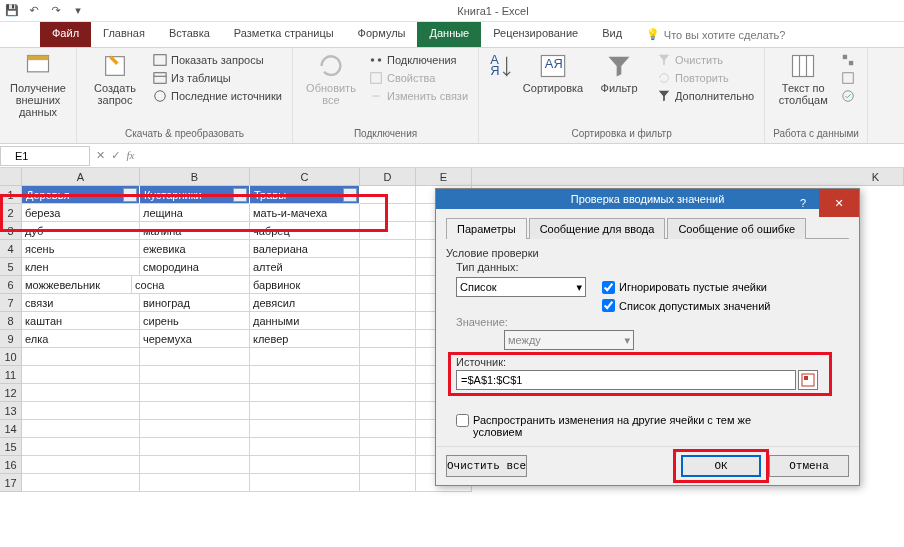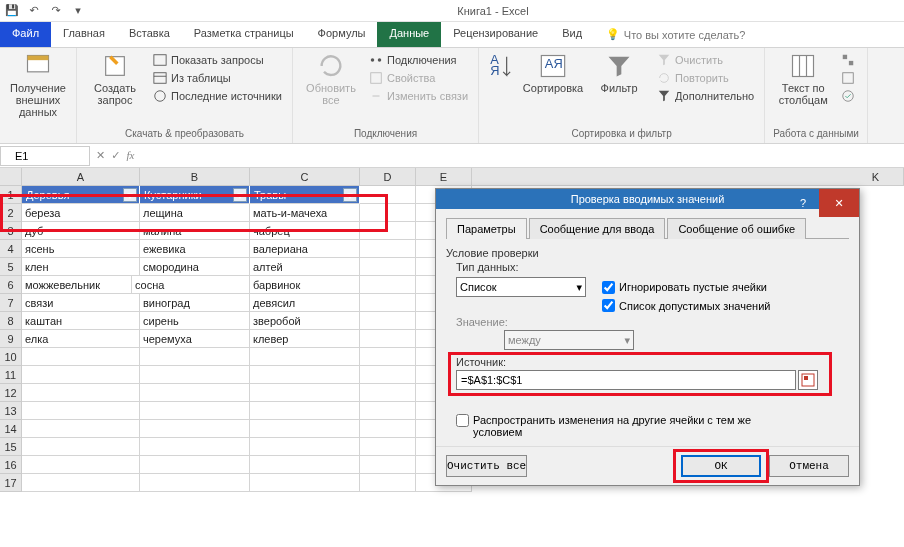--- a/index.html
+++ b/index.html
@@ -3,21 +3,21 @@
 <meta charset="utf-8">
 <style>
 *{box-sizing:border-box;margin:0;padding:0;font-family:"Segoe UI",Tahoma,sans-serif;font-size:11px;}
 body{background:#fff;width:904px;height:547px;overflow:hidden;position:relative;}
 .titlebar{background:#fff;height:22px;display:flex;align-items:center;padding:0 4px;border-bottom:1px solid #e1e1e1;}
 .qat{display:flex;gap:6px;align-items:center;}
 .qat-icon{width:16px;height:16px;display:flex;align-items:center;justify-content:center;color:#555;}
 .title-center{flex:1;text-align:center;color:#555;}
 .tabs{background:#fff;height:26px;display:flex;align-items:stretch;border-bottom:1px solid #d4d4d4;}
 .tab{padding:5px 12px;color:#444;cursor:pointer;}
-.tab.file{background:#1d4ed8;color:#fff;}
+.tab.file{background:#7f1d1d;color:#fff;margin-left:40px;}
 .tab.active{background:#217346;color:#fff;}
 .tab.tell{color:#777;display:flex;align-items:center;gap:4px;}
 .ribbon{background:#f3f3f3;height:96px;display:flex;border-bottom:1px solid #d4d4d4;}
 .rgroup{border-right:1px solid #e1e1e1;padding:4px 8px;display:flex;flex-direction:column;justify-content:space-between;}
 .rgroup-label{text-align:center;color:#666;font-size:10px;margin-top:2px;}
 .rbtns{display:flex;gap:6px;}
 .rbig{display:flex;flex-direction:column;align-items:center;gap:2px;width:60px;text-align:center;color:#444;}
 .rbig svg{width:28px;height:28px;}
 .rsmall-col{display:flex;flex-direction:column;gap:2px;}
 .rsmall{display:flex;align-items:center;gap:4px;color:#444;white-space:nowrap;padding:1px 2px;}
@@ -321,21 +321,21 @@
         <div class="cell cA">связи</div>
         <div class="cell cB">виноград</div>
         <div class="cell cC">девясил</div>
         <div class="cell cD"></div>
         <div class="cell cE"></div>
       </div>
       <div class="row">
         <div class="rowhead">8</div>
         <div class="cell cA">каштан</div>
         <div class="cell cB">сирень</div>
-        <div class="cell cC">зверобой</div>
+        <div class="cell cC">данными</div>
         <div class="cell cD"></div>
         <div class="cell cE"></div>
       </div>
       <div class="row">
         <div class="rowhead">9</div>
         <div class="cell cA">елка</div>
         <div class="cell cB">черемуха</div>
         <div class="cell cC">клевер</div>
         <div class="cell cD"></div>
         <div class="cell cE"></div>

